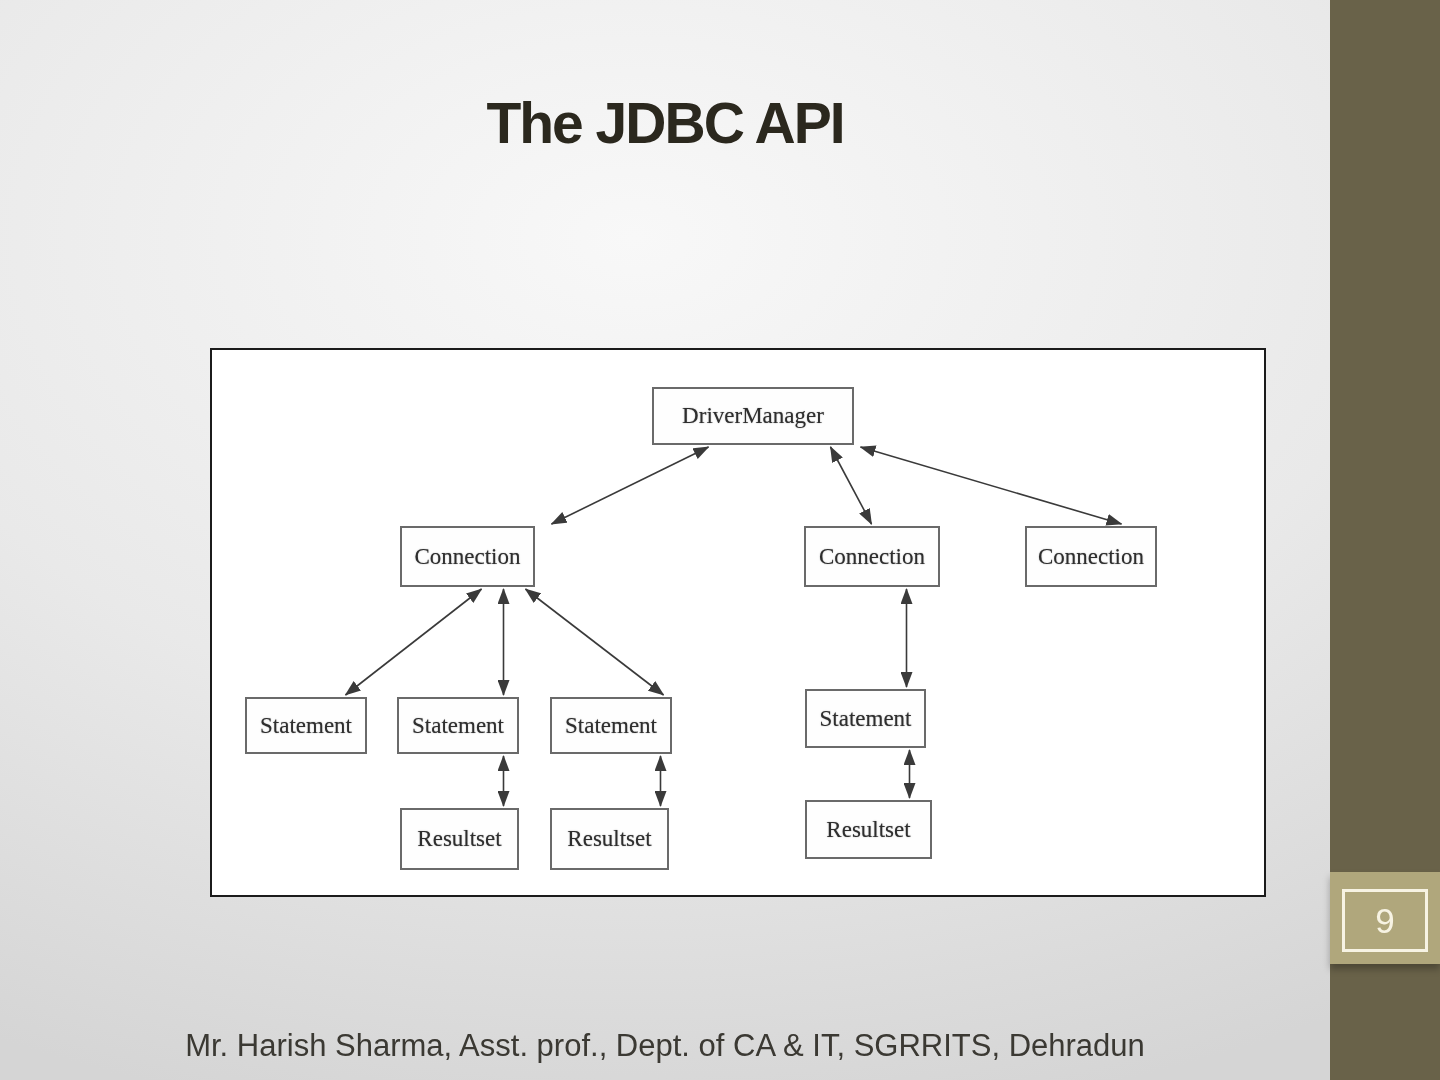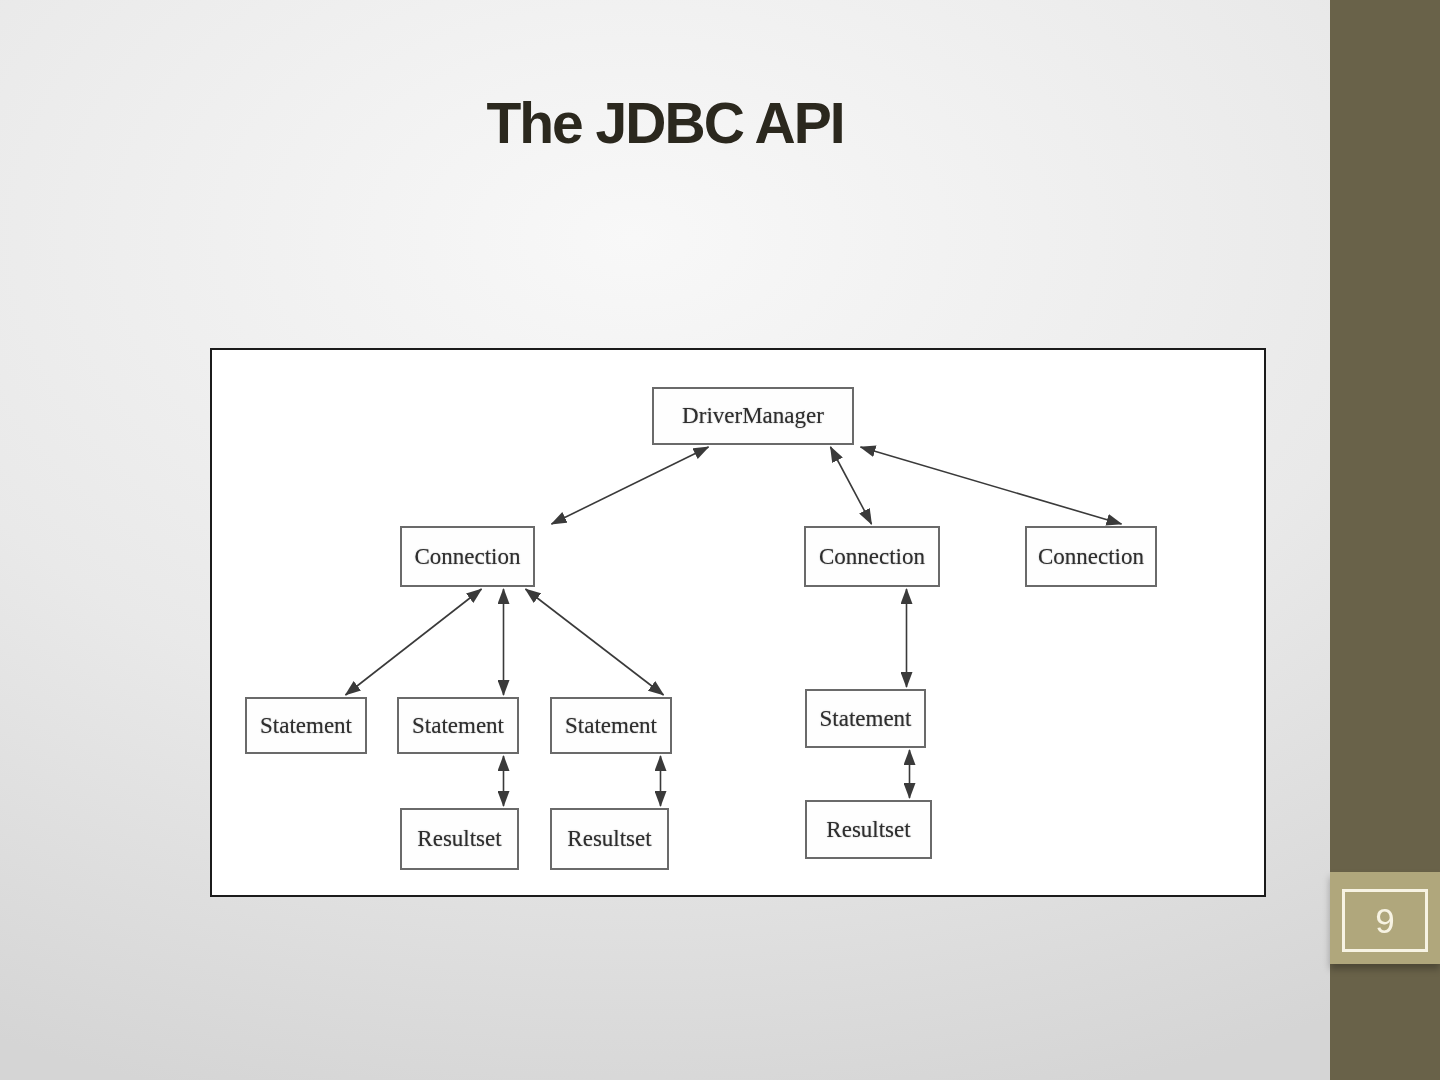--- a/index.html
+++ b/index.html
@@ -110,20 +110,21 @@
         <span>Resultset</span>
       </div>
       <div class="node" style="left: 338px; top: 458px; width: 119px; height: 62px;">
         <span>Resultset</span>
       </div>
       <div class="node" style="left: 593px; top: 450px; width: 127px; height: 59px;">
         <span>Resultset</span>
       </div>
     </div>
 
+  <div class="slide-footer">Mr. Harish Sharma, Asst. prof., Dept. of CA &amp; IT, SGRRITS, Dehradun</div>
 </div>
 
 <div class="sidebar">
   <div class="page-band">
     <div class="page-box">
       <span>9</span>
     </div>
   </div>
 </div>
 

